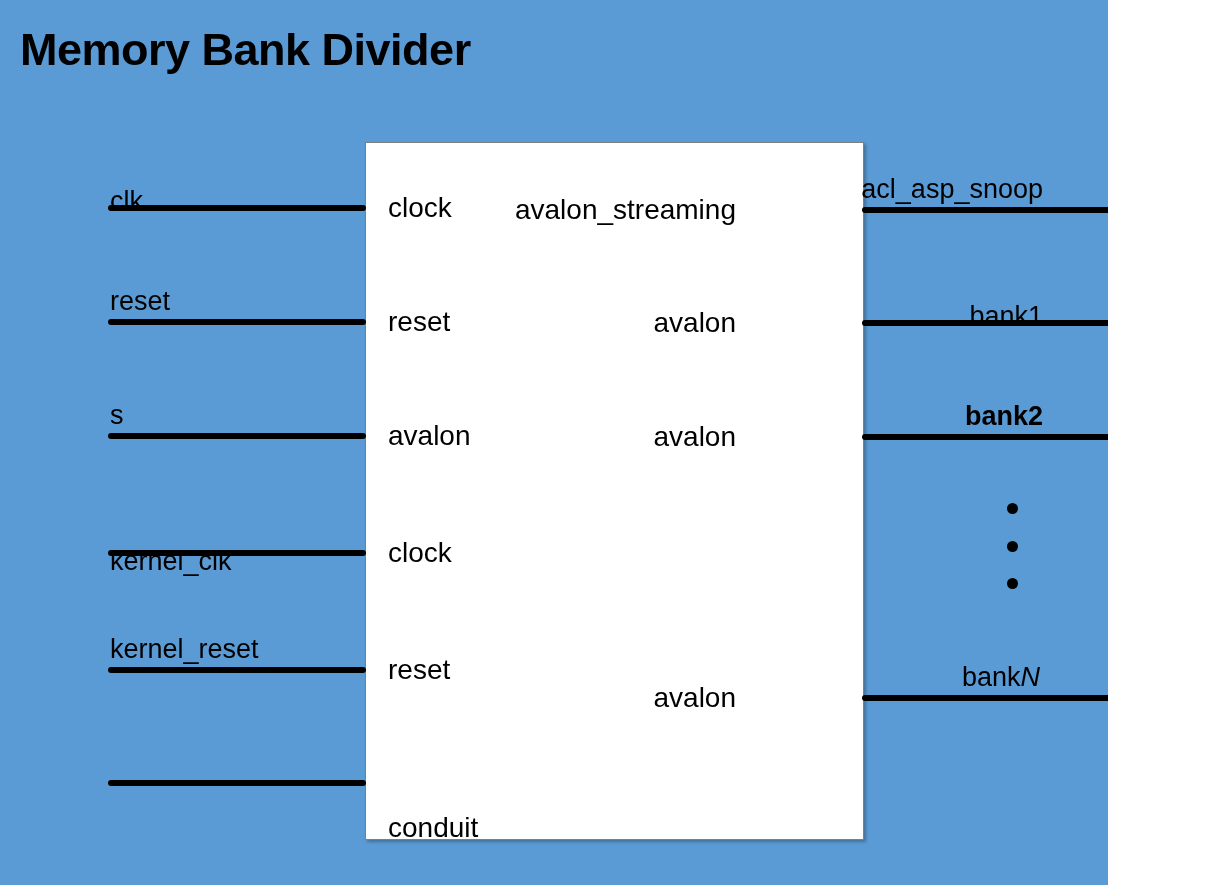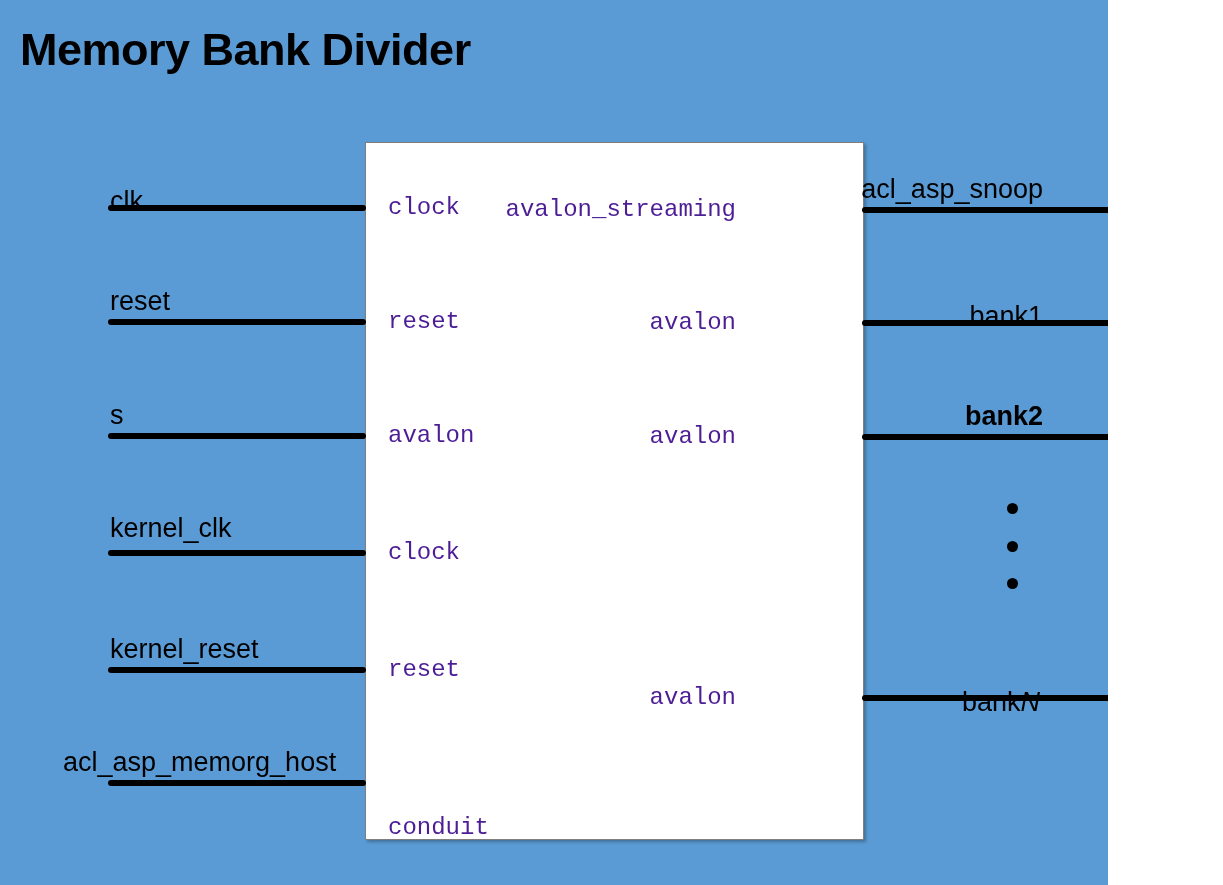--- a/index.html
+++ b/index.html
@@ -52,26 +52,25 @@
     font-size: 27px;
     color: #000000;
     white-space: nowrap;
     line-height: 1;
   }
   .ext-label.left  { text-align: left; }
   .ext-label.right { text-align: right; }
   
   .port-label {
     position: absolute;
-    font-size: 24px;
-    color: #4c1d95;
+    font-size: 28px;
+    color: #000000;
     white-space: nowrap;
     line-height: 1;
     transform: translateY(-50%);
-    font-family: Liberation Mono, monospace;
   }
   .port-label.in  { text-align: left; }
   .port-label.out { text-align: center; }
   
   .dot {
     position: absolute;
     width: 11px;
     height: 11px;
     border-radius: 50%;
     background: #000000;
@@ -93,46 +92,45 @@
 
   <div class="wire" style="left:108px; top:319px; width:258px;"></div>
   <div class="ext-label left" style="left:110px; top:288px;">reset</div>
   <div class="port-label in" style="left:388px; top:322px;">reset</div>
 
   <div class="wire" style="left:108px; top:433px; width:258px;"></div>
   <div class="ext-label left" style="left:110px; top:402px;">s</div>
   <div class="port-label in" style="left:388px; top:436px;">avalon</div>
 
   <div class="wire" style="left:108px; top:550px; width:258px;"></div>
-  <div class="ext-label left" style="left:110px; top:515px;">kernel_clk</div>
+  <div class="ext-label left" style="left:110px; top:548px;">kernel_clk</div>
   <div class="port-label in" style="left:388px; top:553px;">clock</div>
 
   <div class="wire" style="left:108px; top:667px; width:258px;"></div>
   <div class="ext-label left" style="left:110px; top:636px;">kernel_reset</div>
   <div class="port-label in" style="left:388px; top:670px;">reset</div>
 
   <div class="wire" style="left:108px; top:780px; width:258px;"></div>
-  <div class="ext-label left" style="left:63px; top:749px;">acl_asp_memorg_host</div>
   <div class="port-label in" style="left:388px; top:828px;">conduit</div>
 
   <div class="wire" style="left:862px; top:207px; width:298px;"></div>
   <div class="ext-label right" style="right:65px; top:176px;">acl_asp_snoop</div>
   <div class="port-label out" style="right:372px; top:210px;">avalon_streaming</div>
 
   <div class="wire" style="left:862px; top:320px; width:298px;"></div>
   <div class="ext-label right" style="right:65px; top:303px;">bank1</div>
   <div class="port-label out" style="right:372px; top:323px;">avalon</div>
 
   <div class="wire" style="left:862px; top:434px; width:298px;"></div>
   <div class="ext-label right" style="right:65px; top:403px;font-weight:bold;">bank2</div>
   <div class="port-label out" style="right:372px; top:437px;">avalon</div>
 
   <div class="dot" style="left:1007px; top:503px;"></div>
   <div class="dot" style="left:1007px; top:541px;"></div>
   <div class="dot" style="left:1007px; top:578px;"></div>
 
   <div class="wire" style="left:862px; top:695px; width:293px;"></div>
-  <div class="ext-label right" style="right:68px; top:689px;">
+  <div class="ext-label right" style="right:68px; top:664px;">
     <span>bank</span><span class="italic-n">N</span>
   </div>
   <div class="port-label out" style="right:372px; top:698px;">avalon</div>
 
 </div>
 
 </body></html>

